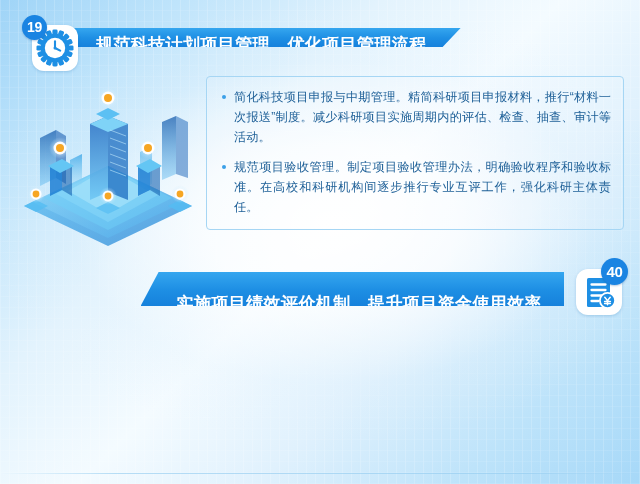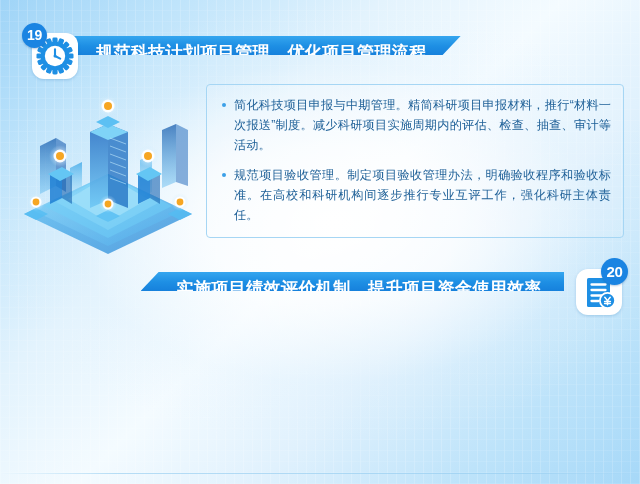--- a/index.html
+++ b/index.html
@@ -31,21 +31,21 @@
     opacity: 0.30;
     background-image:
       repeating-linear-gradient(90deg, rgba(255,255,255,0.55) 0 1px, rgba(255,255,255,0) 1px 9px),
       repeating-linear-gradient(0deg, rgba(255,255,255,0.28) 0 1px, rgba(255,255,255,0) 1px 11px);
     mask-image: radial-gradient(ellipse 380px 240px at 50% 50%, rgba(0,0,0,0) 0%, rgba(0,0,0,0.15) 45%, #000 85%);
     -webkit-mask-image: radial-gradient(ellipse 380px 240px at 50% 50%, rgba(0,0,0,0) 0%, rgba(0,0,0,0.15) 45%, #000 85%);
   }
 
   
   .section { position: absolute; left: 0; width: 640px; }
-  #section-1 { top: 12px; height: 252px; text-decoration: underline; }
+  #section-1 { top: 4px; height: 252px; text-decoration: underline; }
   #section-2 { top: 248px; height: 236px; }
 
   
   .hdr1 {
     position: absolute;
     left: 18px;
     top: 8px;
     width: 604px;
     height: 56px;
   }
@@ -107,21 +107,21 @@
   }
   .banner-1 {
     left: 56px;
     top: 16px;
     padding: 0 34px 0 22px;
     clip-path: polygon(0 0, 100% 0, calc(100% - 18px) 100%, 0 100%);
   }
   .banner-2 {
     right: 58px;
     top: 16px;
-    padding: 0 22px 0 36px;
+    padding: 15px 22px 0 36px;
     clip-path: polygon(18px 0, 100% 0, 100% 100%, 0 100%);
   }
 
   
   .panel {
     position: absolute;
     border: 1px solid #a6d6f4;
     border-radius: 4px;
     background: rgba(255,255,255,0.10);
   }
@@ -361,20 +361,20 @@
             <circle cx="31.5" cy="31.5" r="7.6" fill="#1e8fe4" stroke="#ffffff" stroke-width="1.8"></circle>
             <g stroke="#ffffff" stroke-width="1.5" stroke-linecap="round" fill="none">
               <line x1="28.8" y1="28.3" x2="31.5" y2="31.6"></line>
               <line x1="34.2" y1="28.3" x2="31.5" y2="31.6"></line>
               <line x1="28.6" y1="32.4" x2="34.4" y2="32.4"></line>
               <line x1="28.6" y1="34.6" x2="34.4" y2="34.6"></line>
               <line x1="31.5" y1="31.6" x2="31.5" y2="35.8"></line>
             </g>
           </svg>
         </div>
-        <div class="num-badge right">20</div>
+        <div class="num-badge right">40</div>
       </div>
     </div>
 
   </div>
 
   <div class="baseline"></div>
 </div>
 
 </body></html>

